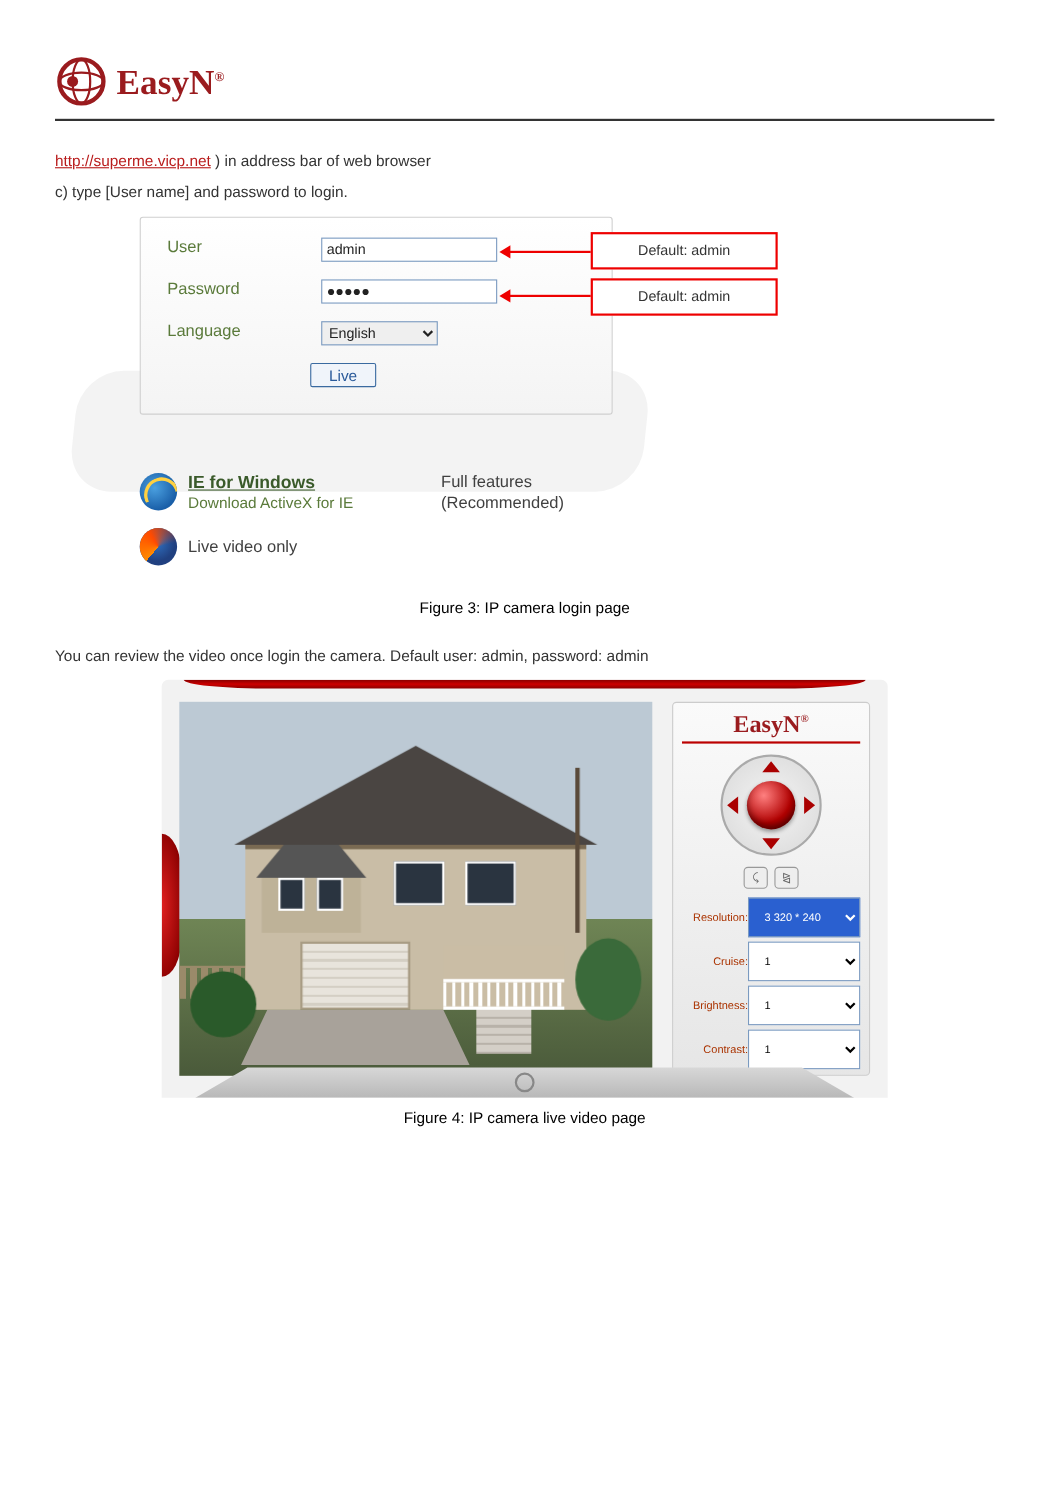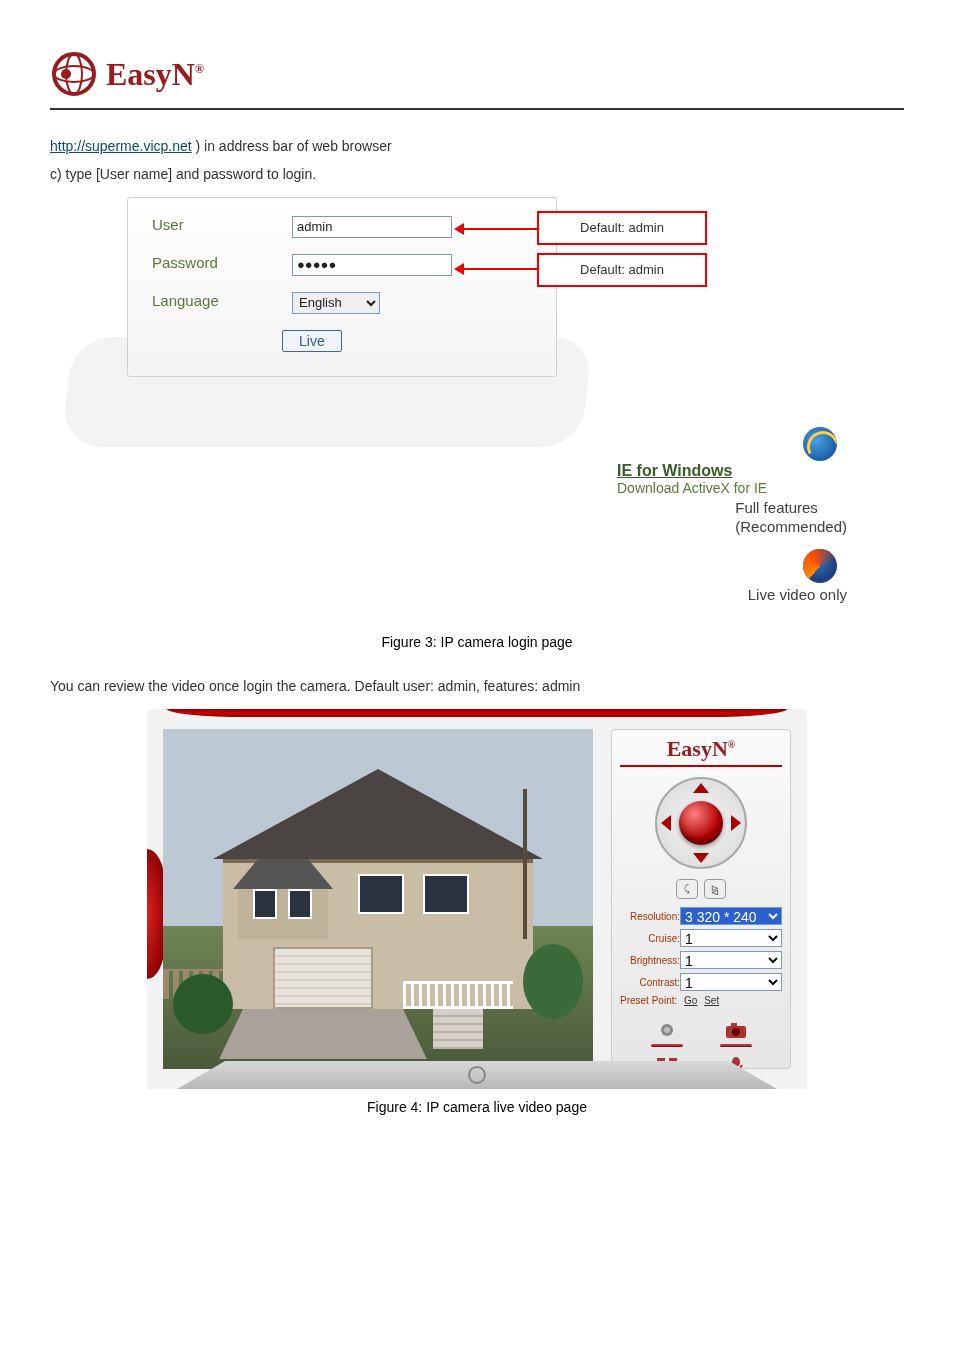--- a/index.html
+++ b/index.html
@@ -37,21 +37,21 @@
     font-size: 12px;
     vertical-align: super;
   }
   .body-text {
     font-size: 14px;
     color: #333;
     line-height: 1.7;
     margin-bottom: 4px;
   }
   .body-text .link {
-    color: #0c4a6e;
+    color: #b91c1c;
     text-decoration: underline;
     text-align: right;
   }
   .login-figure {
     position: relative;
     width: 740px;
     margin: 10px auto 30px auto;
   }
   .login-panel {
     position: relative;
@@ -76,21 +76,21 @@
   }
   .login-input {
     width: 160px;
     height: 22px;
     border: 1px solid #7a9ac0;
     font-size: 13px;
     padding: 2px 4px;
     color: #222;
   }
   .login-select {
-    width: 88px;
+    width: 106px;
     height: 22px;
     border: 1px solid #7a9ac0;
     font-size: 13px;
     padding: 1px 2px;
     color: #222;
   }
   .login-btn-row {
     padding-left: 130px;
   }
   .login-btn {
@@ -142,23 +142,22 @@
     border-radius: 40px;
     transform: skewX(-6deg);
     z-index: -1;
   }
   .browser-options {
     margin-left: 20px;
     margin-top: 50px;
   }
   .browser-row {
     display: flex;
-    align-items: flex-end;
+    align-items: center;
     margin-bottom: 12px;
-    flex-direction: column;
   }
   .browser-icon {
     width: 34px;
     height: 34px;
     margin-right: 10px;
     border-radius: 50%;
   }
   .ie-icon { background: radial-gradient(circle at 40% 40%, #4aa0e0 0%, #1a5fa8 70%); position: relative; overflow: hidden; }
   .ie-icon::after { content: ""; position: absolute; left: 4px; top: 4px; width: 26px; height: 26px; border: 3px solid #ffd040; border-radius: 50%; clip-path: polygon(0 0, 100% 0, 100% 55%, 0 55%); transform: rotate(-20deg);}
   .ff-icon { background: radial-gradient(circle at 45% 40%, #3070c0 0%, #204080 60%); position: relative; overflow: hidden;}
@@ -377,25 +376,25 @@
     margin-bottom: 4px;
   }
   .cp-label {
     width: 60px;
     color: #a30;
     font-size: 10px;
     text-align: right;
   }
   .cp-select {
     flex: 1;
-    height: 18px;
+    height: 36px;
     border: 1px solid #7a9ac0;
-    font-size: 14px;
+    font-size: 10px;
     background: #fff;
-    padding: 0 0;
+    padding: 0 10px;
   }
   .cp-select.hl { background: #2a60d0; color: #fff; }
   .cp-preset {
     color: #a30;
     font-size: 10px;
     margin: 4px 0 10px 0;
   }
   .cp-preset .plink { color: #333; margin-left: 4px; text-decoration: underline; }
   .cp-icons {
     display: flex;
@@ -507,21 +506,21 @@
       </div>
       <div class="browser-row">
         <div class="browser-icon ff-icon"></div>
         <div class="browser-desc">Live video only</div>
       </div>
     </div>
   </div>
 
   <div class="figure-caption">Figure 3: IP camera login page</div>
 
-  <div class="body-text">You can review the video once login the camera. Default user: admin, features: admin</div>
+  <div class="body-text">You can review the video once login the camera. Default user: admin, password: admin</div>
 
   <div class="viewer-figure">
     <div class="viewer-top-accent"></div>
     <div class="side-red"></div>
 
     <div class="live-video">
       <div class="fence"></div>
       <div class="drive"></div>
       <div class="house-body"></div>
       <div class="garage"></div>

